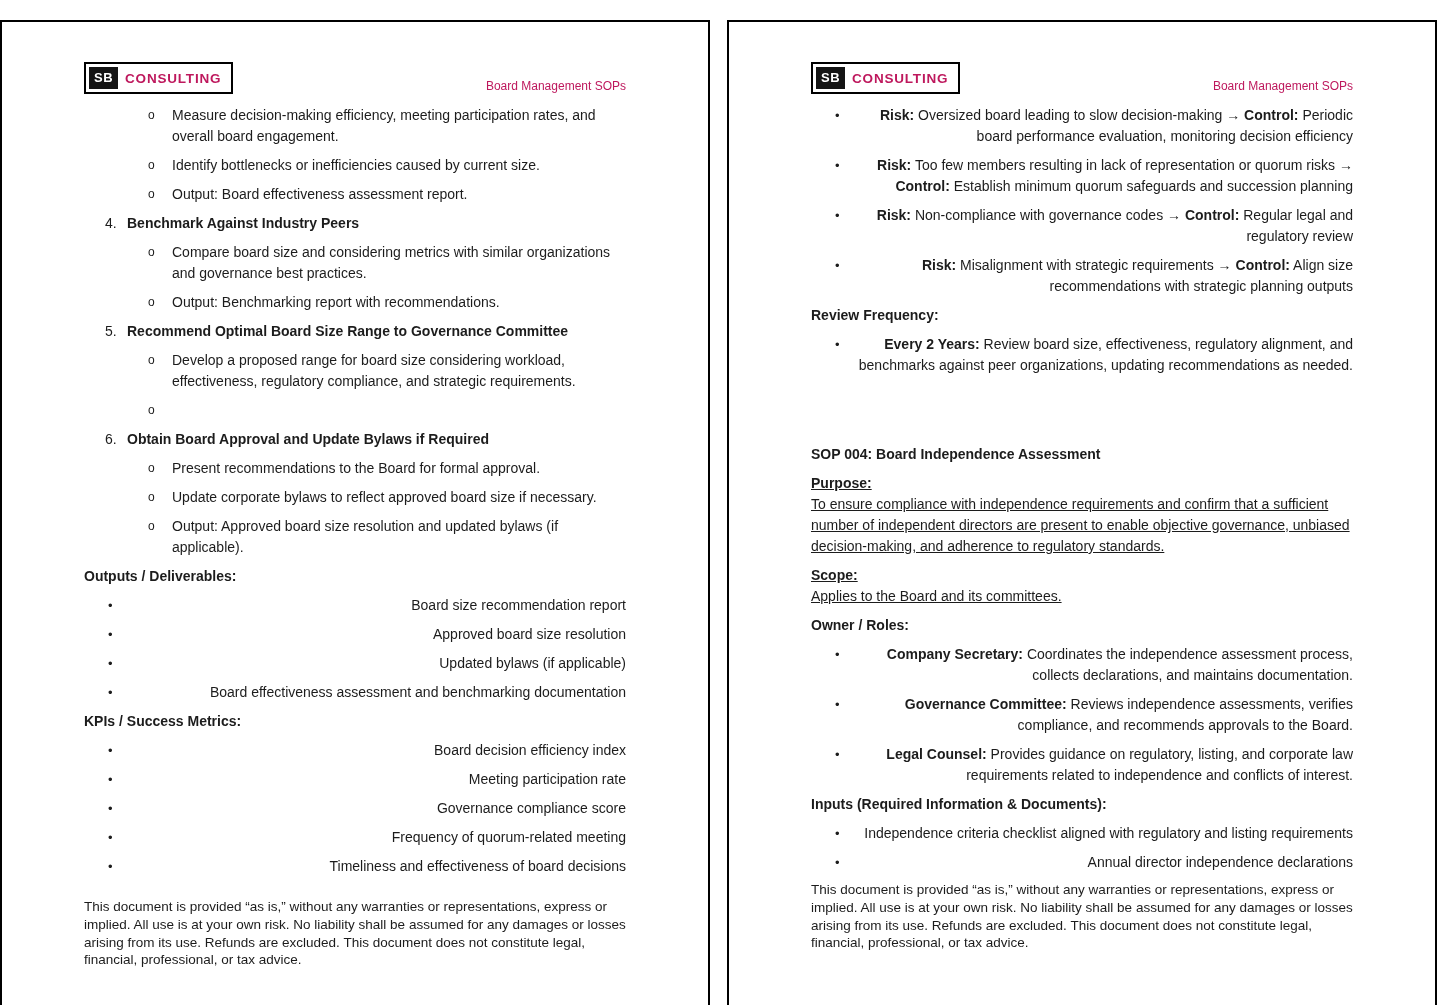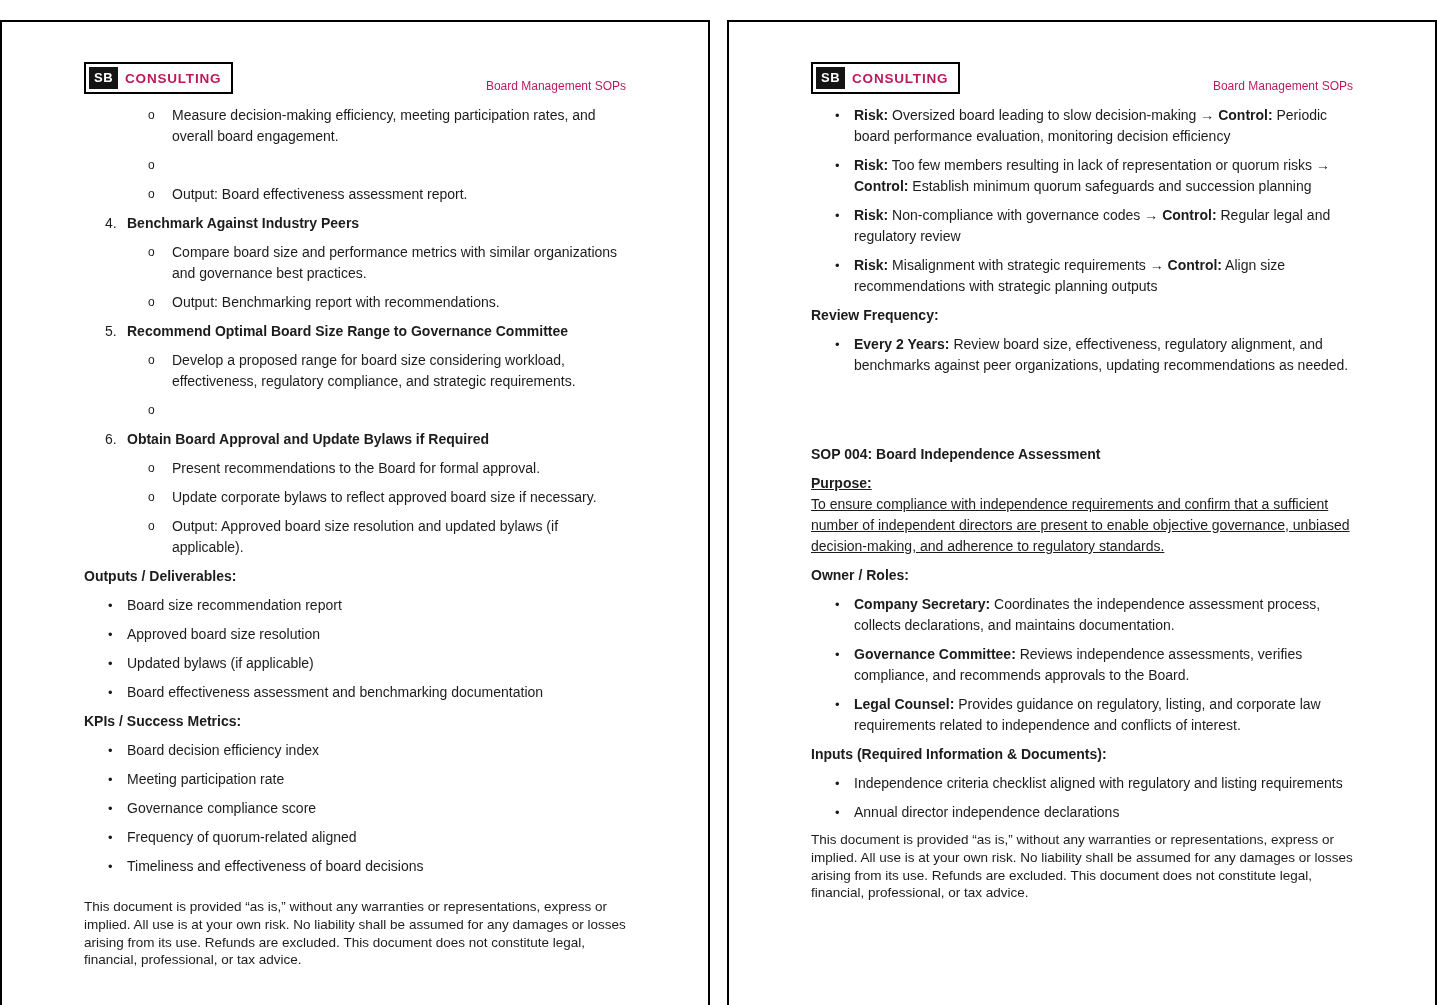--- a/index.html
+++ b/index.html
@@ -48,21 +48,21 @@
   .content { margin-top: 11px; font-size: 14px; line-height: 21px; }
 
   .heading { font-weight: 700; margin: 0 0 8px 0; }
 
   .sub-item { display: flex; margin: 0 0 8px 0; }
   .sub-item .marker { flex: 0 0 24px; margin-left: 64px; font-size: 12px; }
   .sub-item .txt { flex: 1; }
 
   .bullet-item { display: flex; margin: 0 0 8px 0; }
   .bullet-item .marker { flex: 0 0 19px; margin-left: 24px; font-size: 13px; }
-  .bullet-item .txt { flex: 1; }
+  .bullet-item .txt { flex: 1; text-align: right; }
 
   .numbered-item { display: flex; margin: 0 0 8px 0; }
   .numbered-item .num { flex: 0 0 22px; margin-left: 21px; }
   .numbered-item .ttl { flex: 1; font-weight: 700; }
 
   .labeled { margin: 0 0 8px 0; text-decoration: underline; }
   .labeled .h { font-weight: 700; }
 
   .disclaimer { font-size: 13.5px; line-height: 17.8px; margin: 0 0 8px 0; }
 
@@ -81,32 +81,33 @@
     </div>
     <div class="header-title">Board Management SOPs</div>
   </div>
   <div class="content">
       <div class="sub-item">
         <span class="marker">o</span>
         <span class="txt">Measure decision-making efficiency, meeting participation rates, and overall board engagement.</span>
       </div>
       <div class="sub-item">
         <span class="marker">o</span>
+        <span class="txt">Identify bottlenecks or inefficiencies caused by current size.</span>
       </div>
       <div class="sub-item">
         <span class="marker">o</span>
         <span class="txt">Output: Board effectiveness assessment report.</span>
       </div>
       <div class="numbered-item">
         <span class="num">4.</span>
         <span class="ttl">Benchmark Against Industry Peers</span>
       </div>
       <div class="sub-item">
         <span class="marker">o</span>
-        <span class="txt">Compare board size and performance metrics with similar organizations and governance best practices.</span>
+        <span class="txt">Compare board size and considering metrics with similar organizations and governance best practices.</span>
       </div>
       <div class="sub-item">
         <span class="marker">o</span>
         <span class="txt">Output: Benchmarking report with recommendations.</span>
       </div>
       <div class="numbered-item">
         <span class="num">5.</span>
         <span class="ttl">Recommend Optimal Board Size Range to Governance Committee</span>
       </div>
       <div class="sub-item">
@@ -157,21 +158,21 @@
       <div class="bullet-item">
         <span class="marker">•</span>
         <span class="txt"><span>Meeting participation rate</span></span>
       </div>
       <div class="bullet-item">
         <span class="marker">•</span>
         <span class="txt"><span>Governance compliance score</span></span>
       </div>
       <div class="bullet-item">
         <span class="marker">•</span>
-        <span class="txt"><span>Frequency of quorum-related aligned</span></span>
+        <span class="txt"><span>Frequency of quorum-related meeting</span></span>
       </div>
       <div class="bullet-item">
         <span class="marker">•</span>
         <span class="txt"><span>Timeliness and effectiveness of board decisions</span></span>
       </div>
       <div class="spacer" style="height: 13px;"></div>
       <div class="disclaimer">This document is provided “as is,” without any warranties or representations, express or implied. All use is at your own risk. No liability shall be assumed for any damages or losses arising from its use. Refunds are excluded. This document does not constitute legal, financial, professional, or tax advice.</div>
     </div>
 </div>
 
@@ -204,20 +205,24 @@
       <div class="bullet-item">
         <span class="marker">•</span>
         <span class="txt"><b>Every 2 Years:</b><span> Review board size, effectiveness, regulatory alignment, and benchmarks against peer organizations, updating recommendations as needed.</span></span>
       </div>
       <div class="spacer" style="height: 60px;"></div>
       <div class="heading">SOP 004: Board Independence Assessment</div>
       <div class="labeled">
         <div class="h">Purpose:</div>
         <div class="p">To ensure compliance with independence requirements and confirm that a sufficient number of independent directors are present to enable objective governance, unbiased decision-making, and adherence to regulatory standards.</div>
       </div>
+      <div class="labeled">
+        <div class="h">Scope:</div>
+        <div class="p">Applies to the Board and its committees.</div>
+      </div>
       <div class="heading">Owner / Roles:</div>
       <div class="bullet-item">
         <span class="marker">•</span>
         <span class="txt"><b>Company Secretary:</b><span> Coordinates the independence assessment process, collects declarations, and maintains documentation.</span></span>
       </div>
       <div class="bullet-item">
         <span class="marker">•</span>
         <span class="txt"><b>Governance Committee:</b><span> Reviews independence assessments, verifies compliance, and recommends approvals to the Board.</span></span>
       </div>
       <div class="bullet-item">

